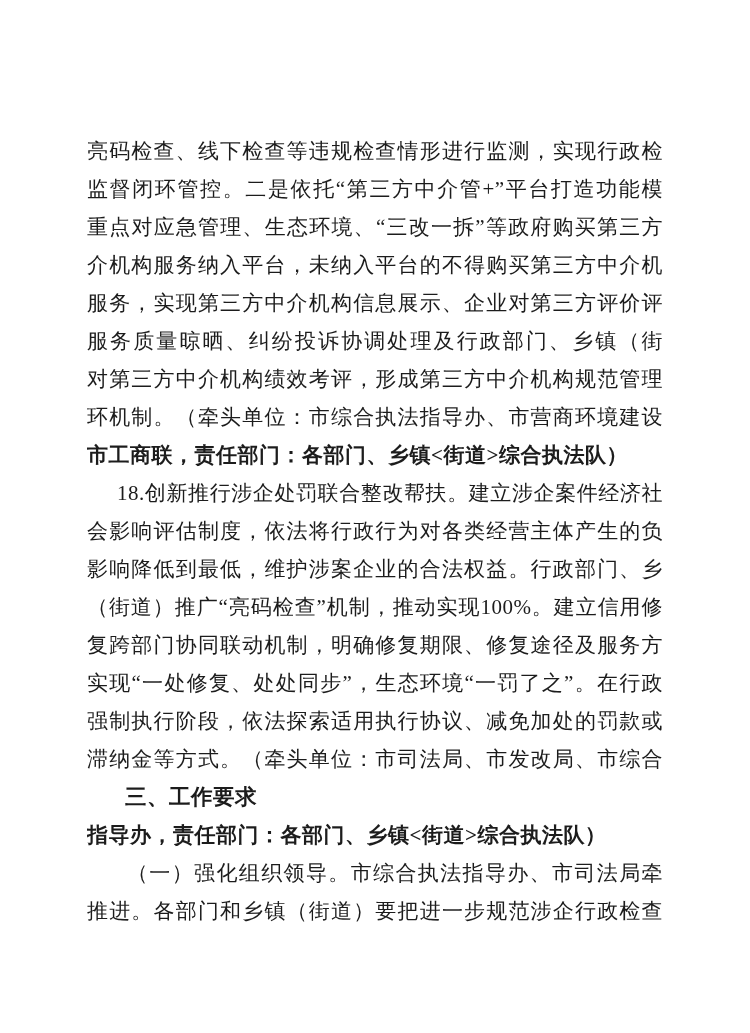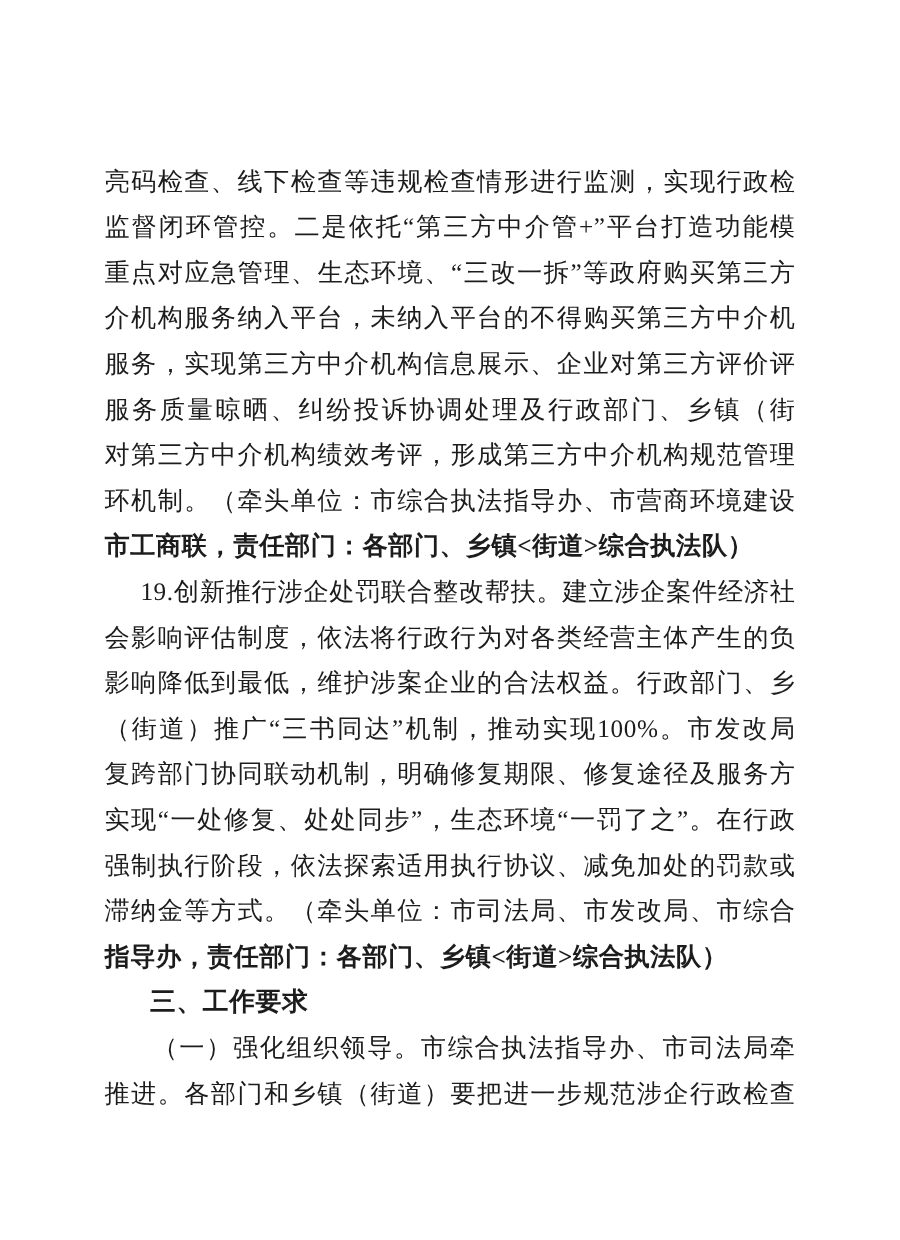--- a/index.html
+++ b/index.html
@@ -50,25 +50,25 @@
 <div class="page">
   <div class="line">亮码检查、线下检查等违规检查情形进行监测，实现行政检查</div>
   <div class="line">监督闭环管控。二是依托“第三方中介管+”平台打造功能模块，</div>
   <div class="line">重点对应急管理、生态环境、“三改一拆”等政府购买第三方中</div>
   <div class="line">介机构服务纳入平台，未纳入平台的不得购买第三方中介机构</div>
   <div class="line">服务，实现第三方中介机构信息展示、企业对第三方评价评比、</div>
   <div class="line">服务质量晾晒、纠纷投诉协调处理及行政部门、乡镇（街道）</div>
   <div class="line">对第三方中介机构绩效考评，形成第三方中介机构规范管理闭</div>
   <div class="line">环机制。（牵头单位：市综合执法指导办、市营商环境建设办、</div>
   <div class="line short">市工商联，责任部门：各部门、乡镇&lt;街道&gt;综合执法队）</div>
-  <div class="line ind30">19.创新推行涉企处罚联合整改帮扶。建立涉企案件经济社</div>
+  <div class="line ind30">18.创新推行涉企处罚联合整改帮扶。建立涉企案件经济社</div>
   <div class="line">会影响评估制度，依法将行政行为对各类经营主体产生的负面</div>
   <div class="line">影响降低到最低，维护涉案企业的合法权益。行政部门、乡镇</div>
-  <div class="line">（街道）推广“三书同达”机制，推动实现100%。市发改局</div>
+  <div class="line">（街道）推广“亮码检查”机制，推动实现100%。建立信用修</div>
   <div class="line">复跨部门协同联动机制，明确修复期限、修复途径及服务方式，</div>
   <div class="line">实现“一处修复、处处同步”，生态环境“一罚了之”。在行政</div>
   <div class="line">强制执行阶段，依法探索适用执行协议、减免加处的罚款或者</div>
   <div class="line">滞纳金等方式。（牵头单位：市司法局、市发改局、市综合执法</div>
+  <div class="line heading ind38">三、工作要求</div>
   <div class="line short">指导办，责任部门：各部门、乡镇&lt;街道&gt;综合执法队）</div>
-  <div class="line heading ind38">三、工作要求</div>
   <div class="line ind44">（一）强化组织领导。市综合执法指导办、市司法局牵头</div>
   <div class="line">推进。各部门和乡镇（街道）要把进一步规范涉企行政检查行</div>
 </div>
 
 </body></html>

